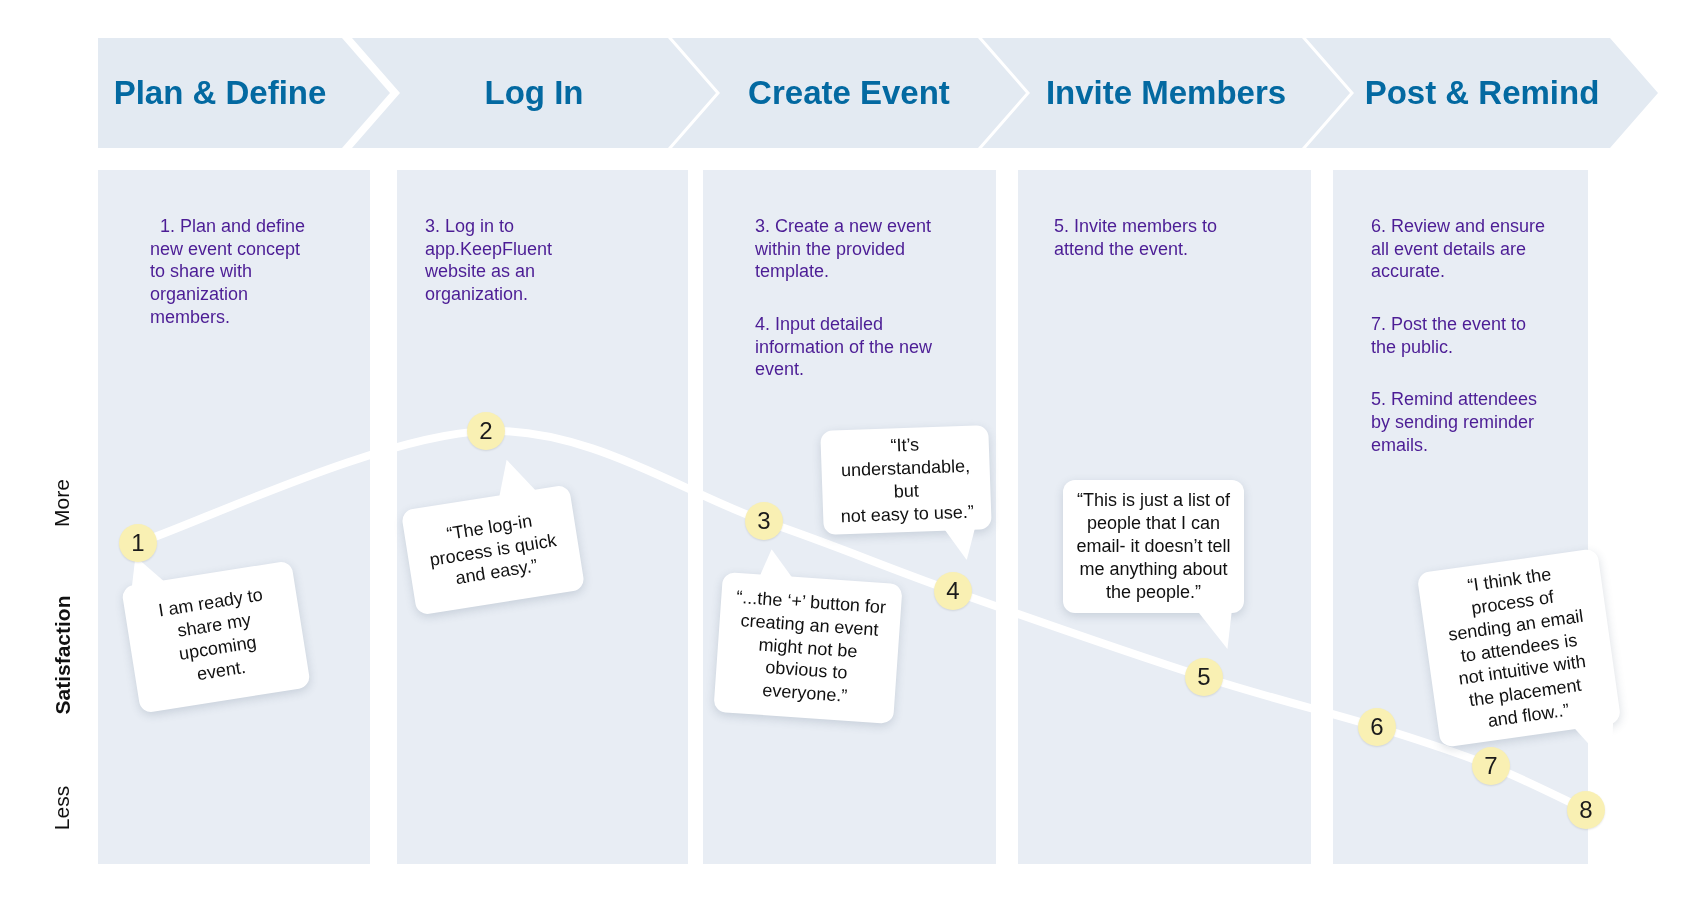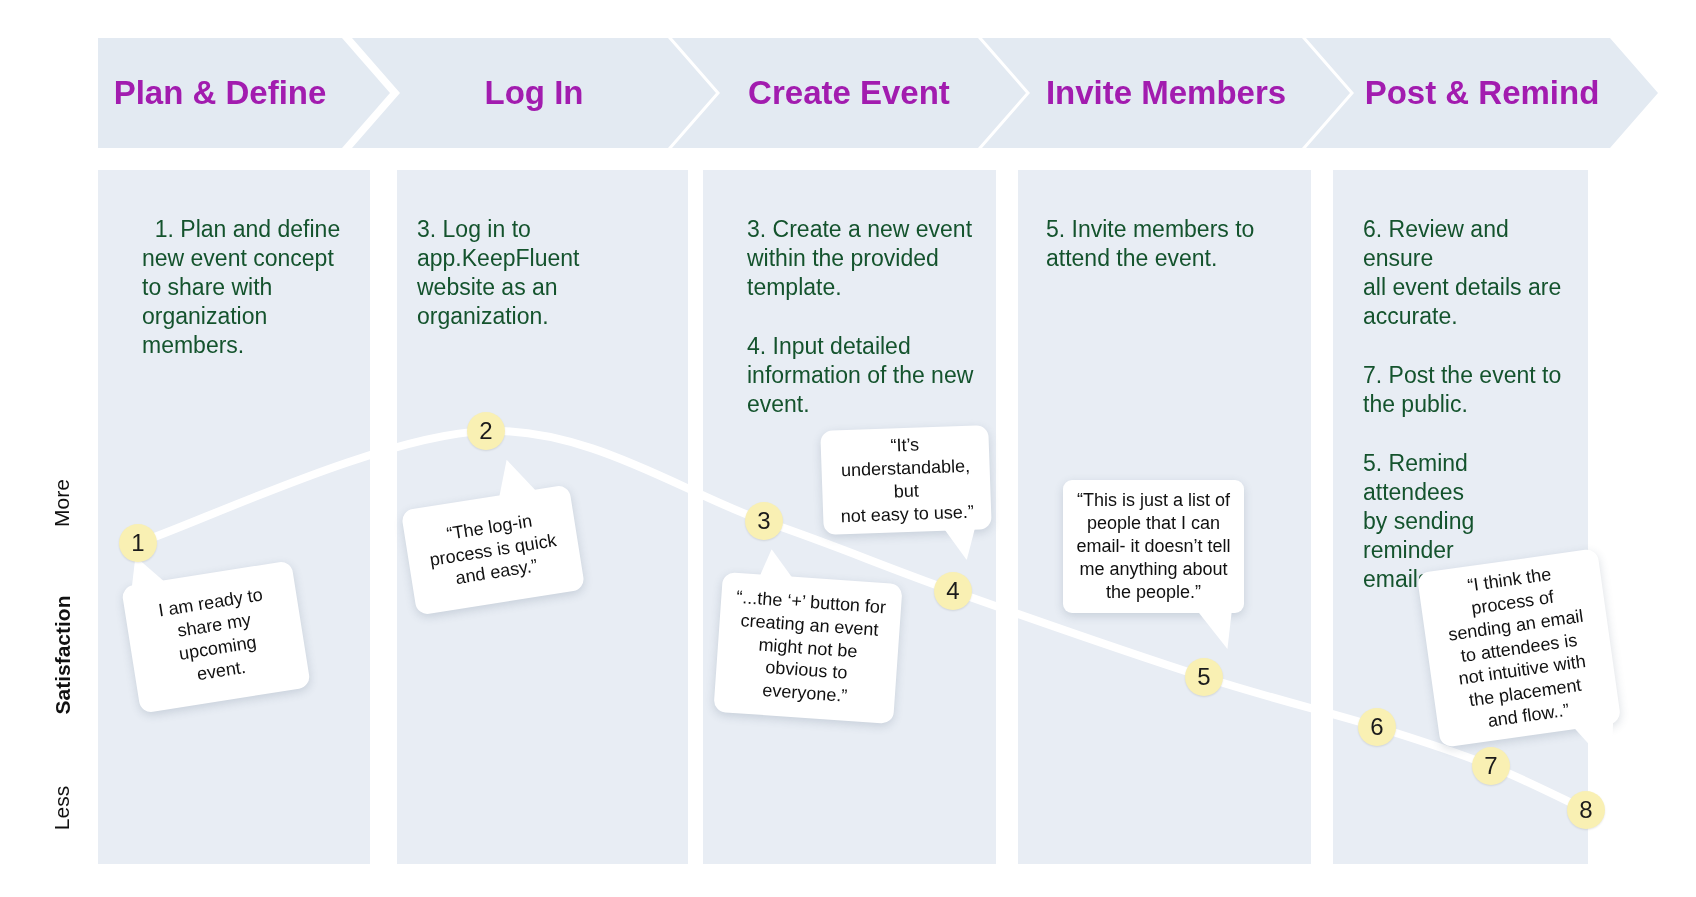--- a/index.html
+++ b/index.html
@@ -12,49 +12,49 @@
     position:absolute;top:38px;height:110px;background:#e3eaf2;
     display:flex;align-items:center;justify-content:center;box-sizing:border-box;
   }
   .arrow-first{clip-path:polygon(0 0,calc(100% - 48px) 0,100% 50%,calc(100% - 48px) 100%,0 100%);padding-right:48px;}
   .arrow-notch{clip-path:polygon(0 0,calc(100% - 48px) 0,100% 50%,calc(100% - 48px) 100%,0 100%,48px 50%);padding-left:48px;padding-right:48px;}
   .h1{left:98px;width:292px}
   .h2{left:352px;width:364px}
   .h3{left:672px;width:354px}
   .h4{left:982px;width:368px}
   .h5{left:1306px;width:352px}
-  .phase-label{font-size:33px;font-weight:bold;color:#a21caf;white-space:nowrap;}
+  .phase-label{font-size:33px;font-weight:bold;color:#0369a1;white-space:nowrap;}
   
   .col{position:absolute;top:170px;height:694px;background:#e8edf4;box-sizing:border-box;}
   .c1{left:98px;width:272px;padding:45px 16px 0 40px}
   .c2{left:397px;width:291px;padding:45px 16px 0 16px}
   .c3{left:703px;width:293px;padding:45px 14px 0 40px}
   .c4{left:1018px;width:293px;padding:45px 30px 0 24px}
   .c5{left:1333px;width:255px;padding:45px 14px 0 26px}
-  .step{margin:0 4px 30px;font-size:23px;line-height:1.26;color:#14532d;white-space:pre-line;}
+  .step{margin:0 12px 30px;font-size:18px;line-height:1.26;color:#4c1d95;white-space:pre-line;}
   
   .axis-label{position:absolute;transform:translate(-50%,-50%) rotate(-90deg);font-size:21px;color:#111;white-space:nowrap;}
   .axis-more{left:62px;top:503px;}
   .axis-sat{left:63px;top:655px;font-weight:bold;}
   .axis-less{left:62px;top:808px;}
   
   .curve-svg{position:absolute;left:0;top:0;pointer-events:none;}
   
   .bubble{
     position:absolute;background:#ffffff;border-radius:12px;
     box-shadow:0 3px 10px rgba(50,70,100,.18);
     display:flex;align-items:center;justify-content:center;text-align:center;
     font-size:18px;line-height:1.27;color:#101010;white-space:pre-line;box-sizing:border-box;padding:8px 10px;
   }
   .tail{position:absolute;background:#ffffff;}
   .b1{left:130px;top:573px;width:172px;height:128px;transform:rotate(-9deg);}
   .b2{left:408px;top:497px;width:170px;height:106px;transform:rotate(-9deg);}
   .b3{left:718px;top:578px;width:180px;height:140px;transform:rotate(4deg);}
   .b4{left:822px;top:428px;width:168px;height:104px;transform:rotate(-2deg);}
-  .b5{left:1063px;top:480px;width:181px;height:133px;border-radius:9px;}
+  .b5{left:1063px;top:480px;width:181px;height:133px;}
   .b8{left:1428px;top:560px;width:182px;height:176px;transform:rotate(-8deg);}
   .t1{left:10px;top:-28px;width:36px;height:32px;clip-path:polygon(25% 0,100% 100%,0 100%);}
   .t2{left:58%;top:-34px;width:40px;height:38px;clip-path:polygon(35% 0,100% 100%,0 100%);}
   .t3{left:36px;top:-26px;width:36px;height:30px;clip-path:polygon(30% 0,100% 100%,0 100%);}
   .t4{right:16px;bottom:-30px;width:36px;height:34px;clip-path:polygon(8% 0,100% 0,72% 100%);}
   .t5{right:12px;bottom:-36px;width:38px;height:40px;clip-path:polygon(5% 0,100% 0,88% 100%);}
   .t8{right:8px;bottom:-44px;width:40px;height:46px;clip-path:polygon(0 0,100% 0,78% 100%);}
   
   .point{
     position:absolute;width:38px;height:38px;border-radius:50%;background:#f9f0b3;

